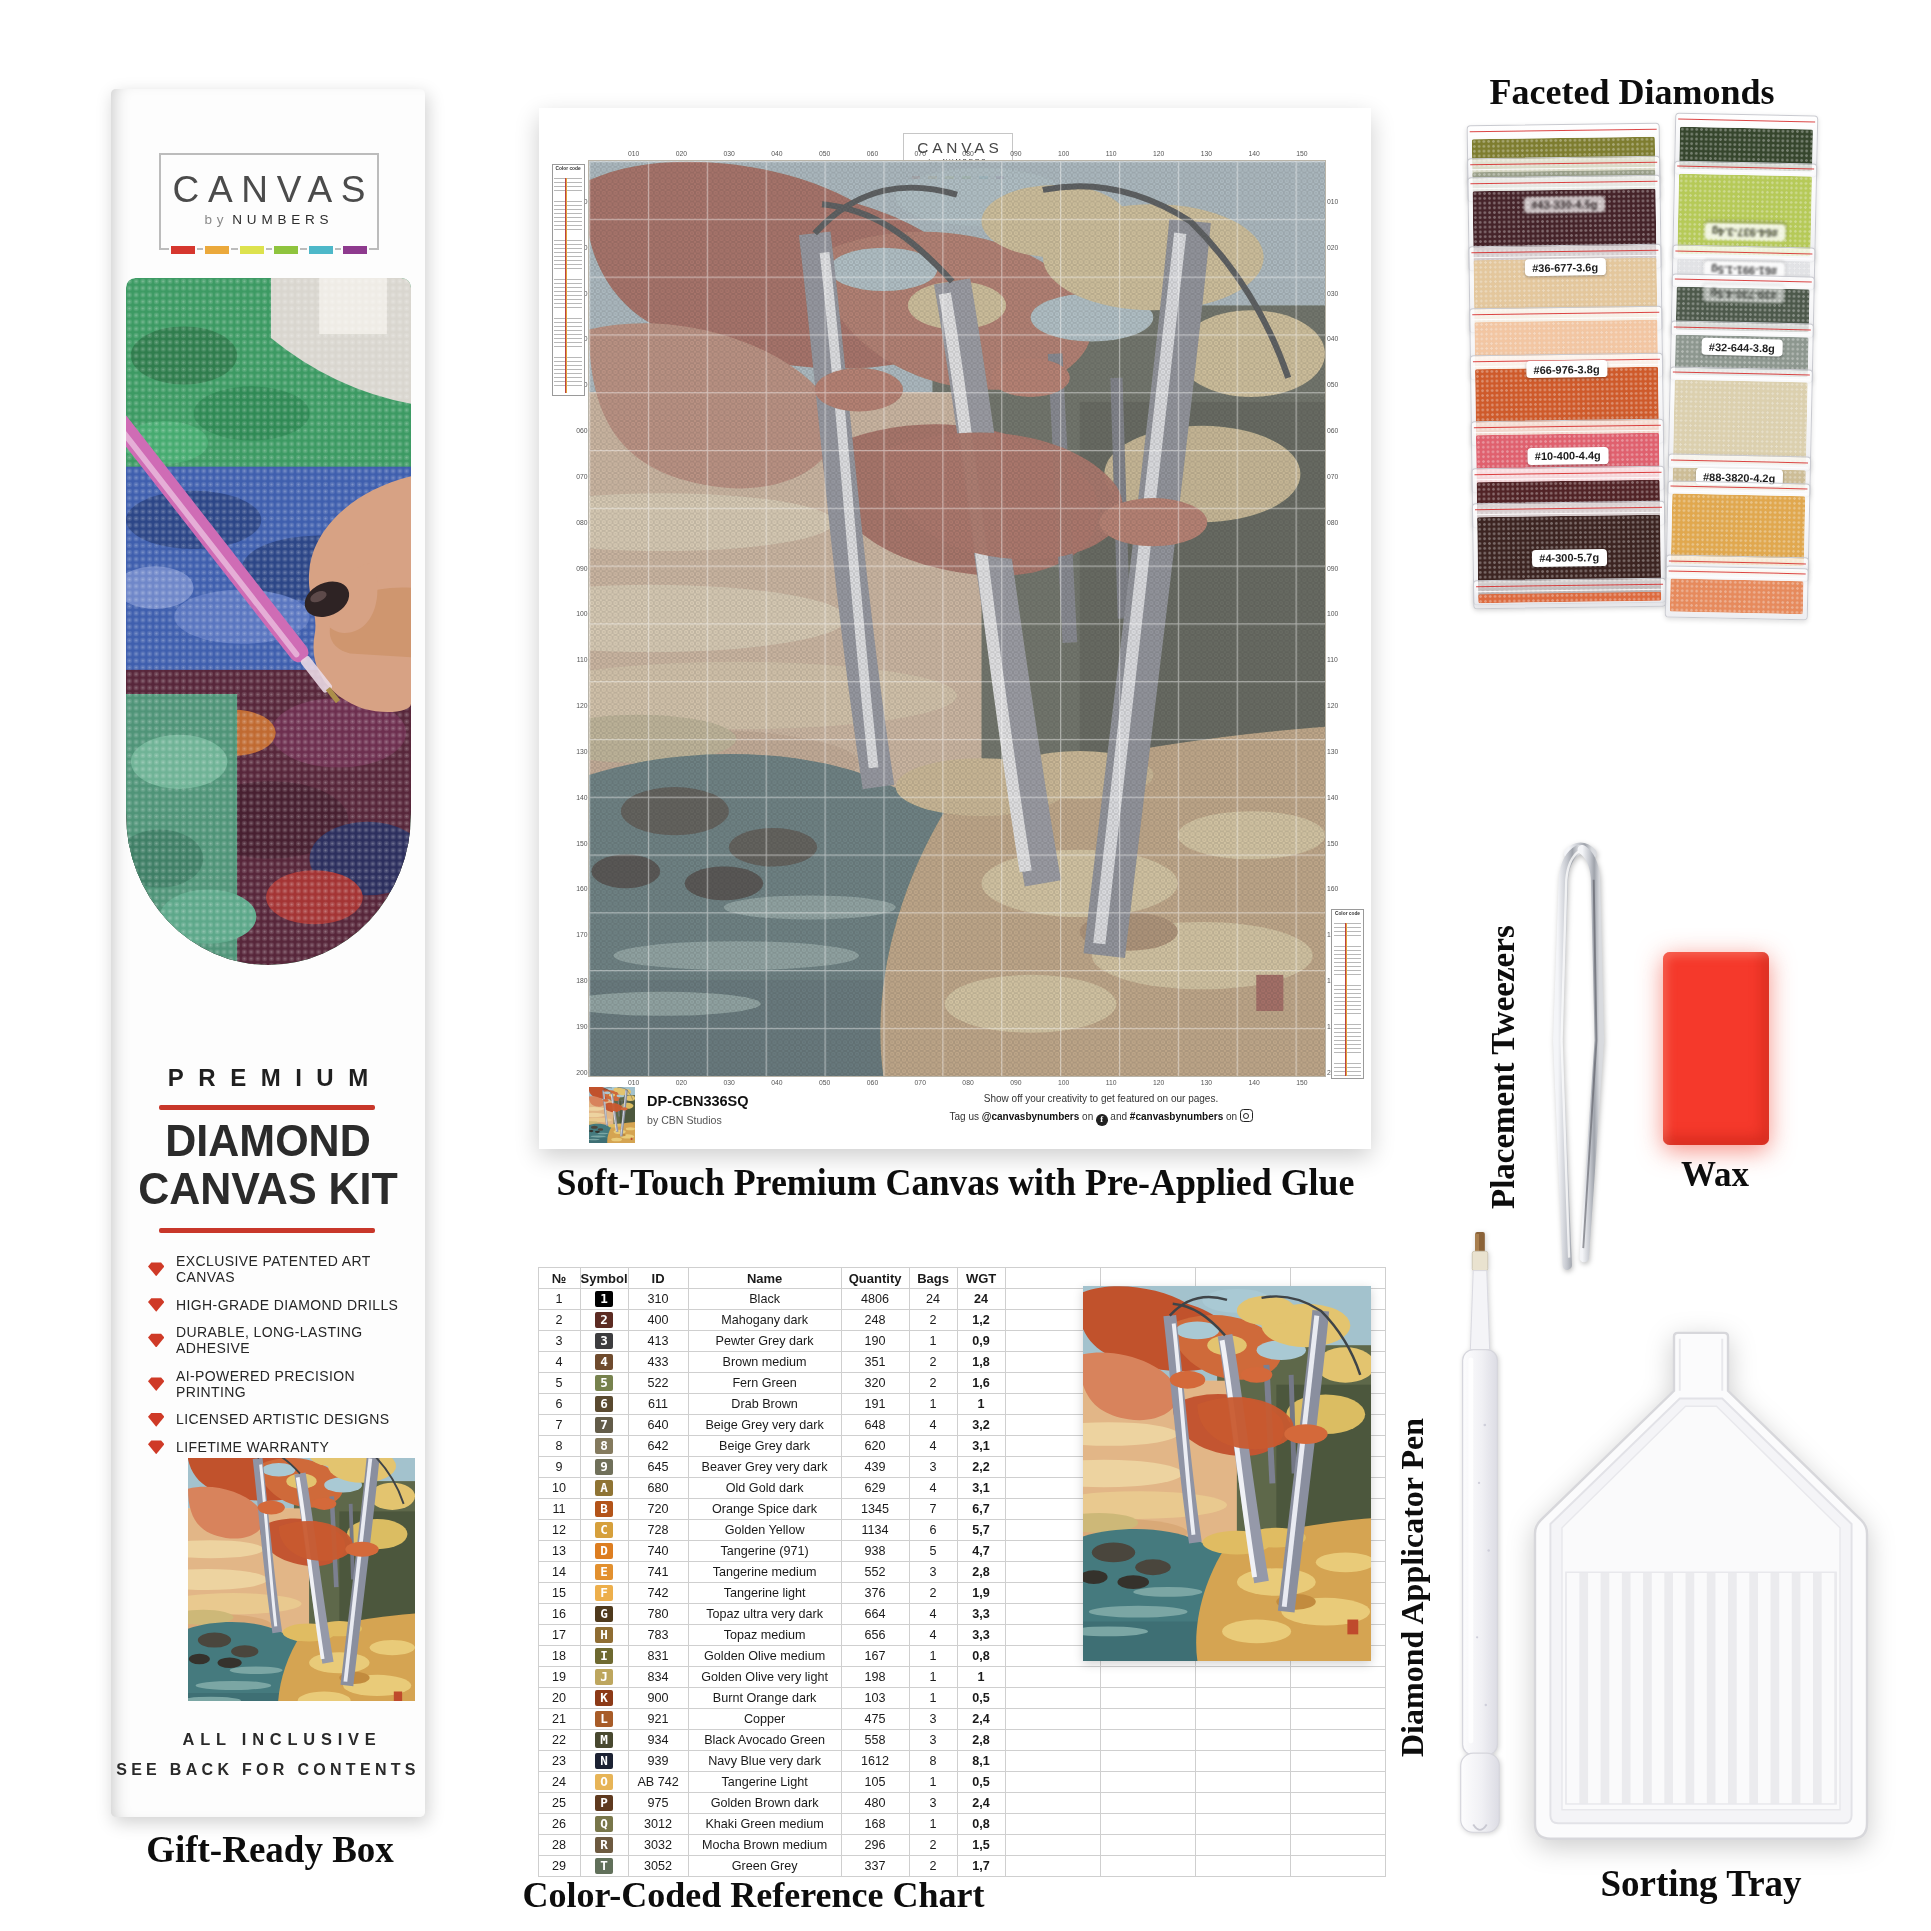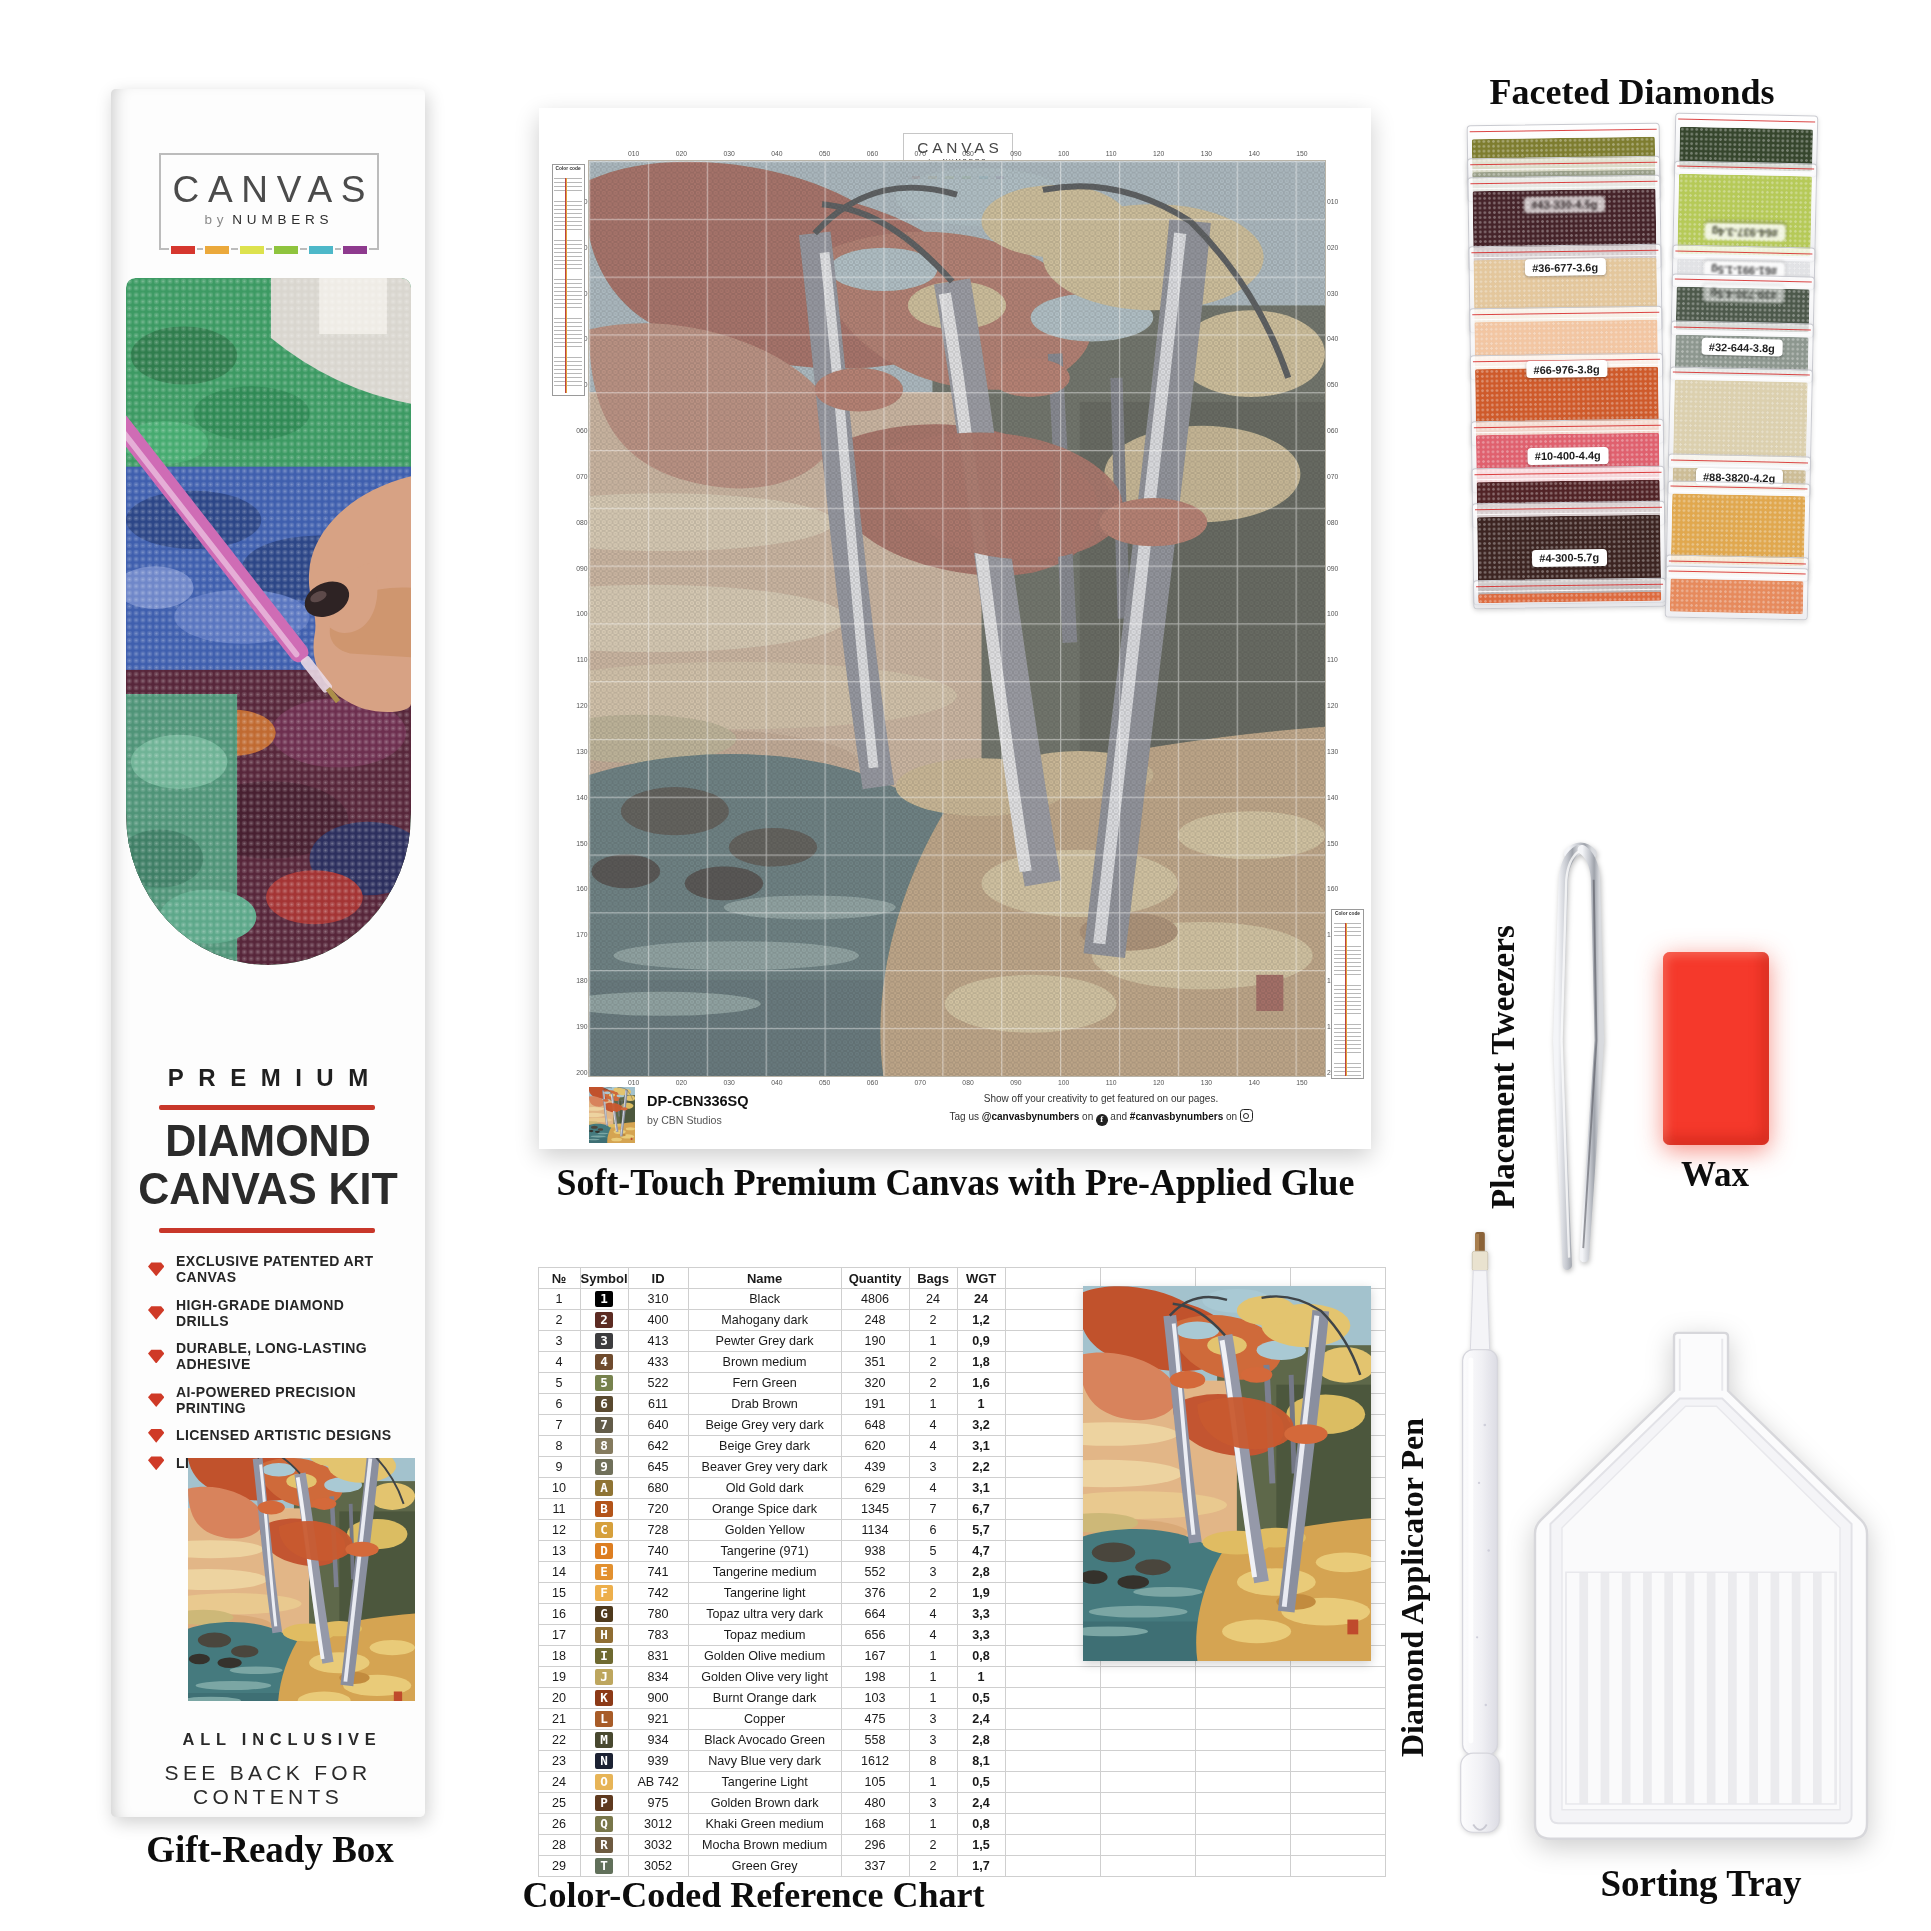--- a/index.html
+++ b/index.html
@@ -27,26 +27,26 @@
   .premium{position:absolute;left:0;width:100%;top:975px;text-align:center;font-size:24px;font-weight:600;
            letter-spacing:14.5px;text-indent:14.5px;color:#1f1f1f;}
   .redrule{position:absolute;left:48px;width:216px;height:4.8px;background:#c8372a;border-radius:1.9px;}
   .r1{top:1016px;} .r2{top:1139px;}
   .kit-title{position:absolute;left:0;width:100%;top:1029px;text-align:center;font-weight:700;
              font-size:43px;line-height:46px;color:#2b2b2b;letter-spacing:0;transform:scaleY(1.04);}
   .features{position:absolute;left:37px;top:1164px;width:251px;}
   .feature{display:flex;align-items:center;margin-bottom:11.6px;}
   .gem-icon{width:16.4px;height:14.5px;margin-right:11.6px;flex:0 0 auto;background:#cf3a27;
             clip-path:polygon(50% 100%,0 32%,20% 6%,80% 6%,100% 32%);}
-  .feature-text{font-size:14px;font-weight:700;color:#262626;letter-spacing:0.4px;}
+  .feature-text{font-size:14px;font-weight:400;color:#262626;letter-spacing:0.4px;}
   .box-thumb{position:absolute;left:77px;top:1369px;width:227px;height:243px;overflow:hidden;}
   .box-thumb svg{width:100%;height:100%;display:block;}
   .allinc{position:absolute;left:0;width:100%;top:1641px;text-align:center;font-size:16.4px;font-weight:600;
           letter-spacing:5.8px;color:#2a2a2a;padding-left:14px;}
-  .seeback{position:absolute;left:0;width:100%;top:1672px;text-align:center;font-size:21px;font-weight:400;
+  .seeback{position:absolute;left:0;width:100%;top:1672px;text-align:center;font-size:16px;font-weight:700;
            letter-spacing:4.3px;color:#2a2a2a;}
 
   
   .sheet{position:absolute;left:539px;top:108px;width:832px;height:1041px;background:#fff;
          box-shadow:0 7.7px 23px rgba(0,0,0,.20);}
   .mini-logo{position:absolute;left:364px;top:25px;width:108px;height:42px;border:1.4px solid #c6c6c6;
              text-align:center;background:#fff;}
   .mini-canvas{margin-top:4.8px;font-size:15.4px;font-weight:500;color:#474747;letter-spacing:3.9px;text-indent:3.9px;}
   .mini-by{font-size:6.3px;letter-spacing:1.9px;color:#333;margin-top:1px;}
   .mini-dashes{position:absolute;left:7.7px;right:7.7px;bottom:-2.9px;display:flex;justify-content:space-between;}

